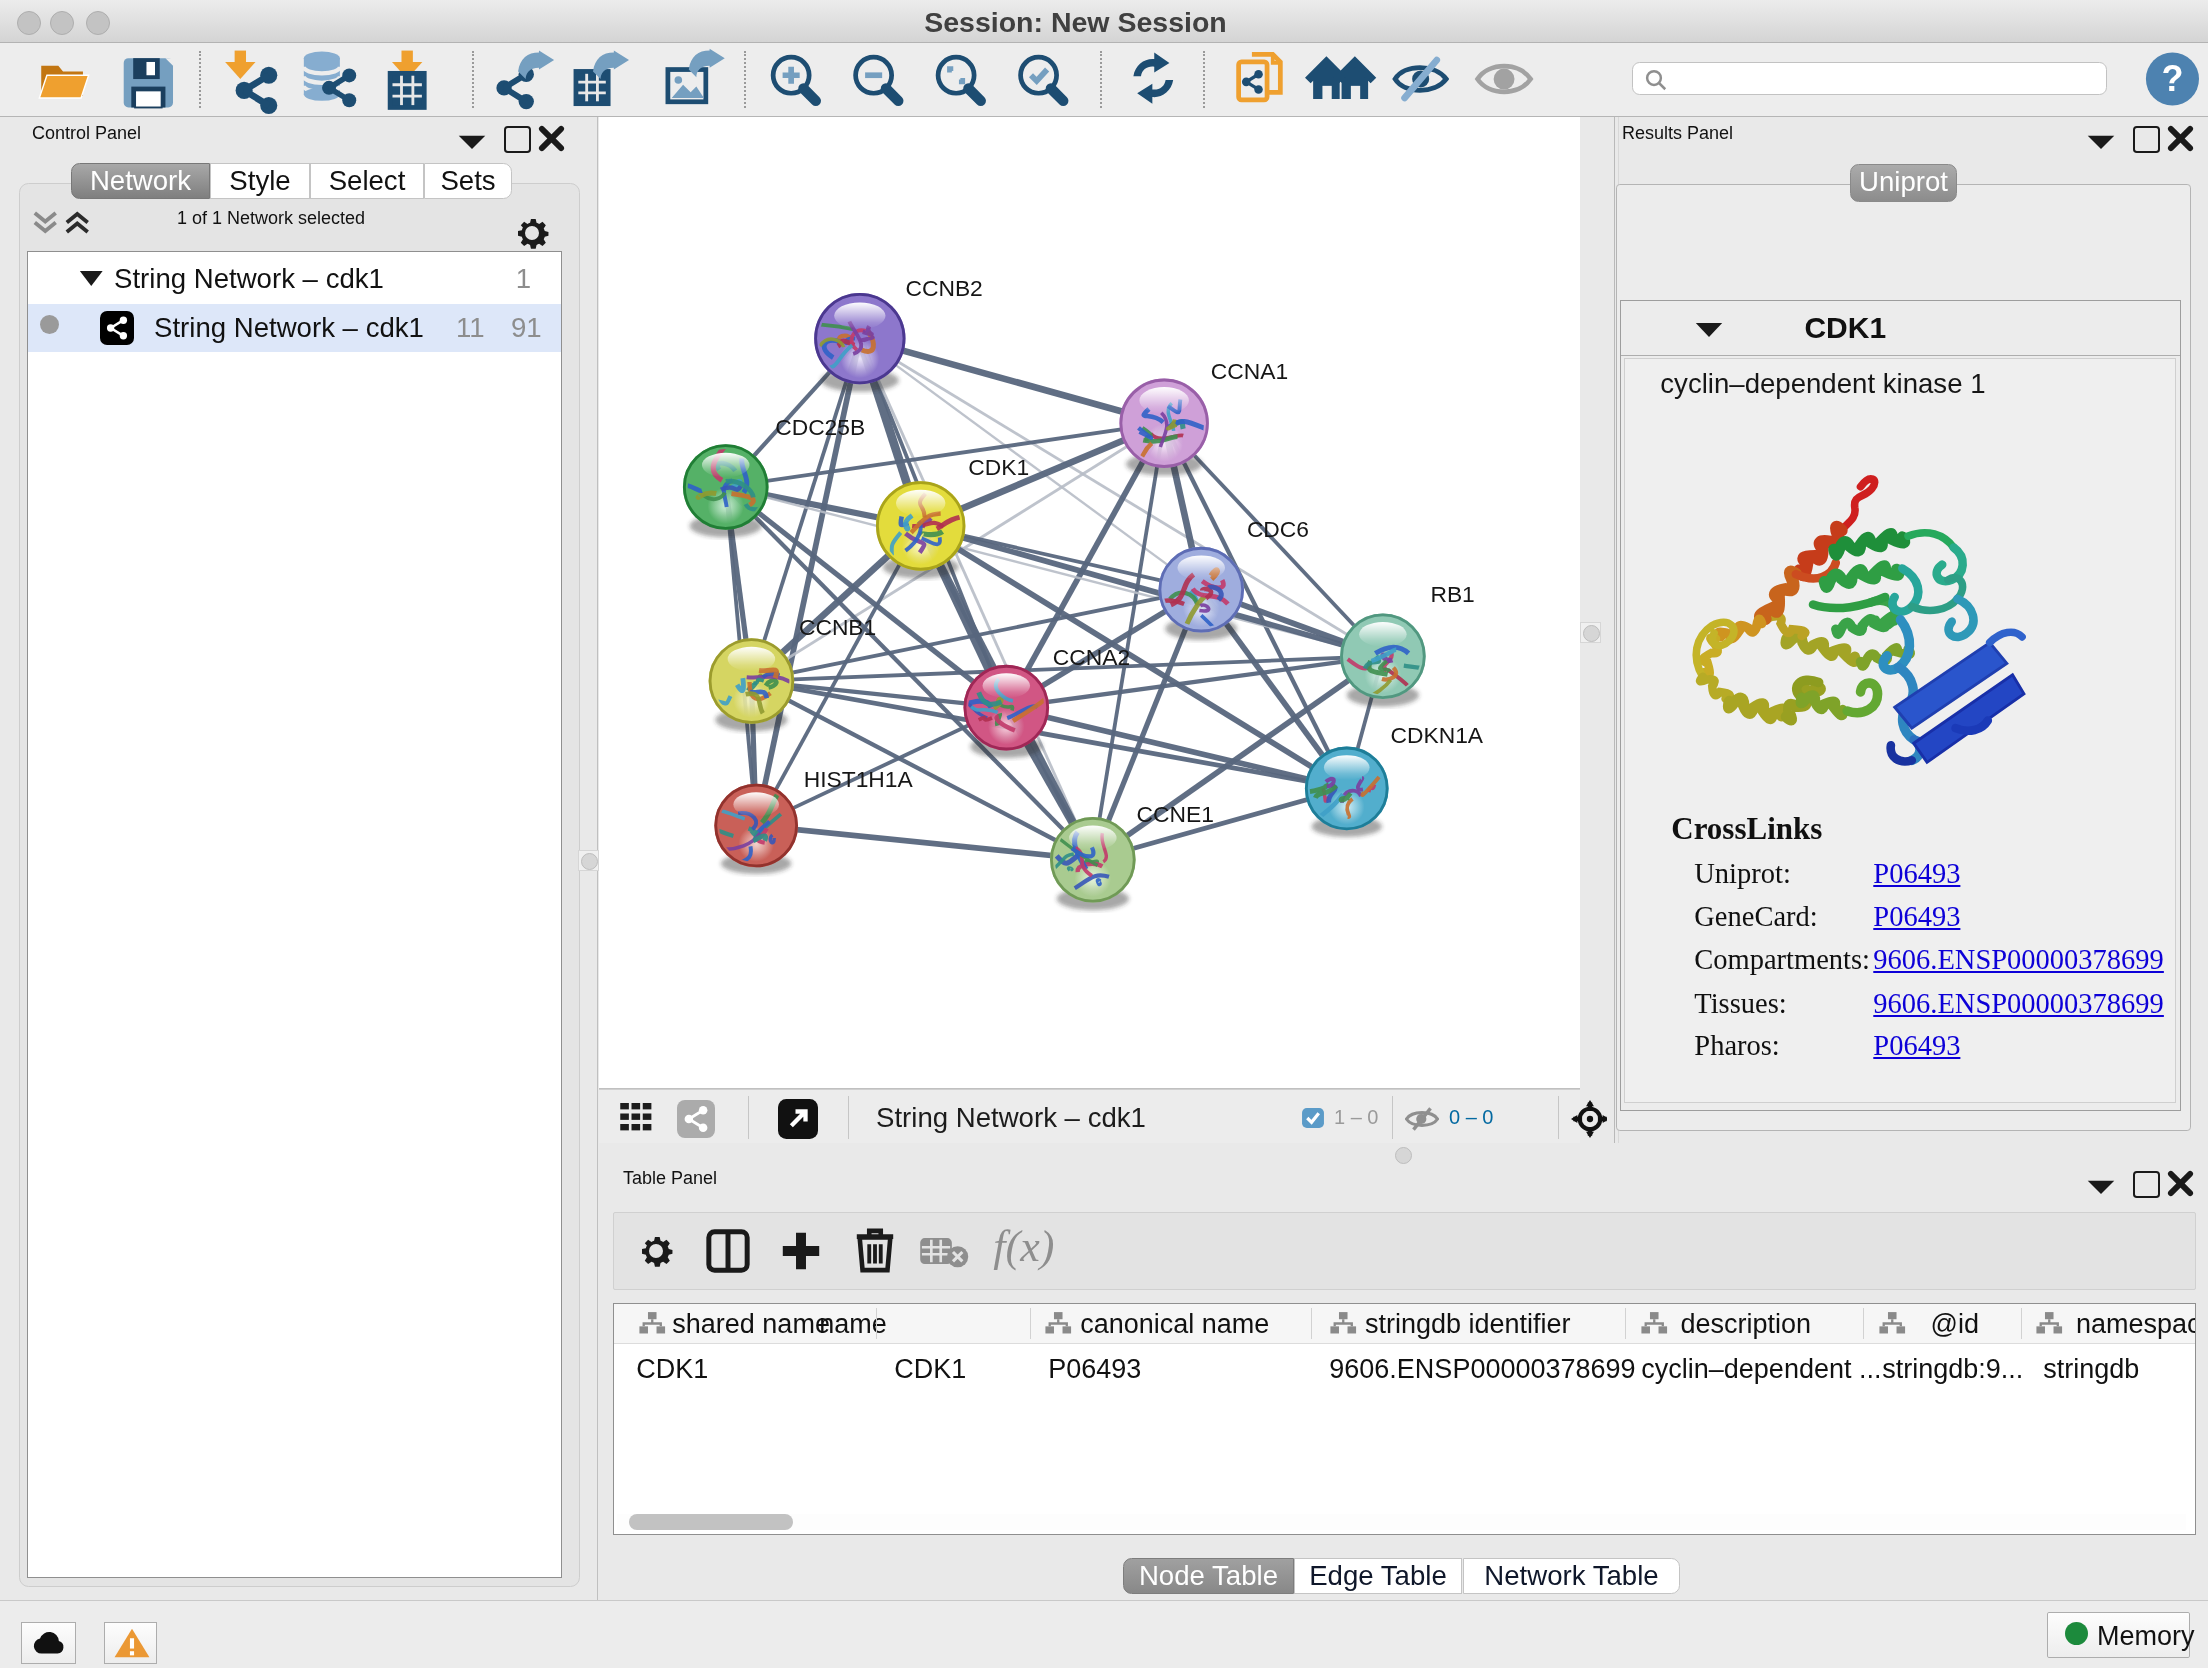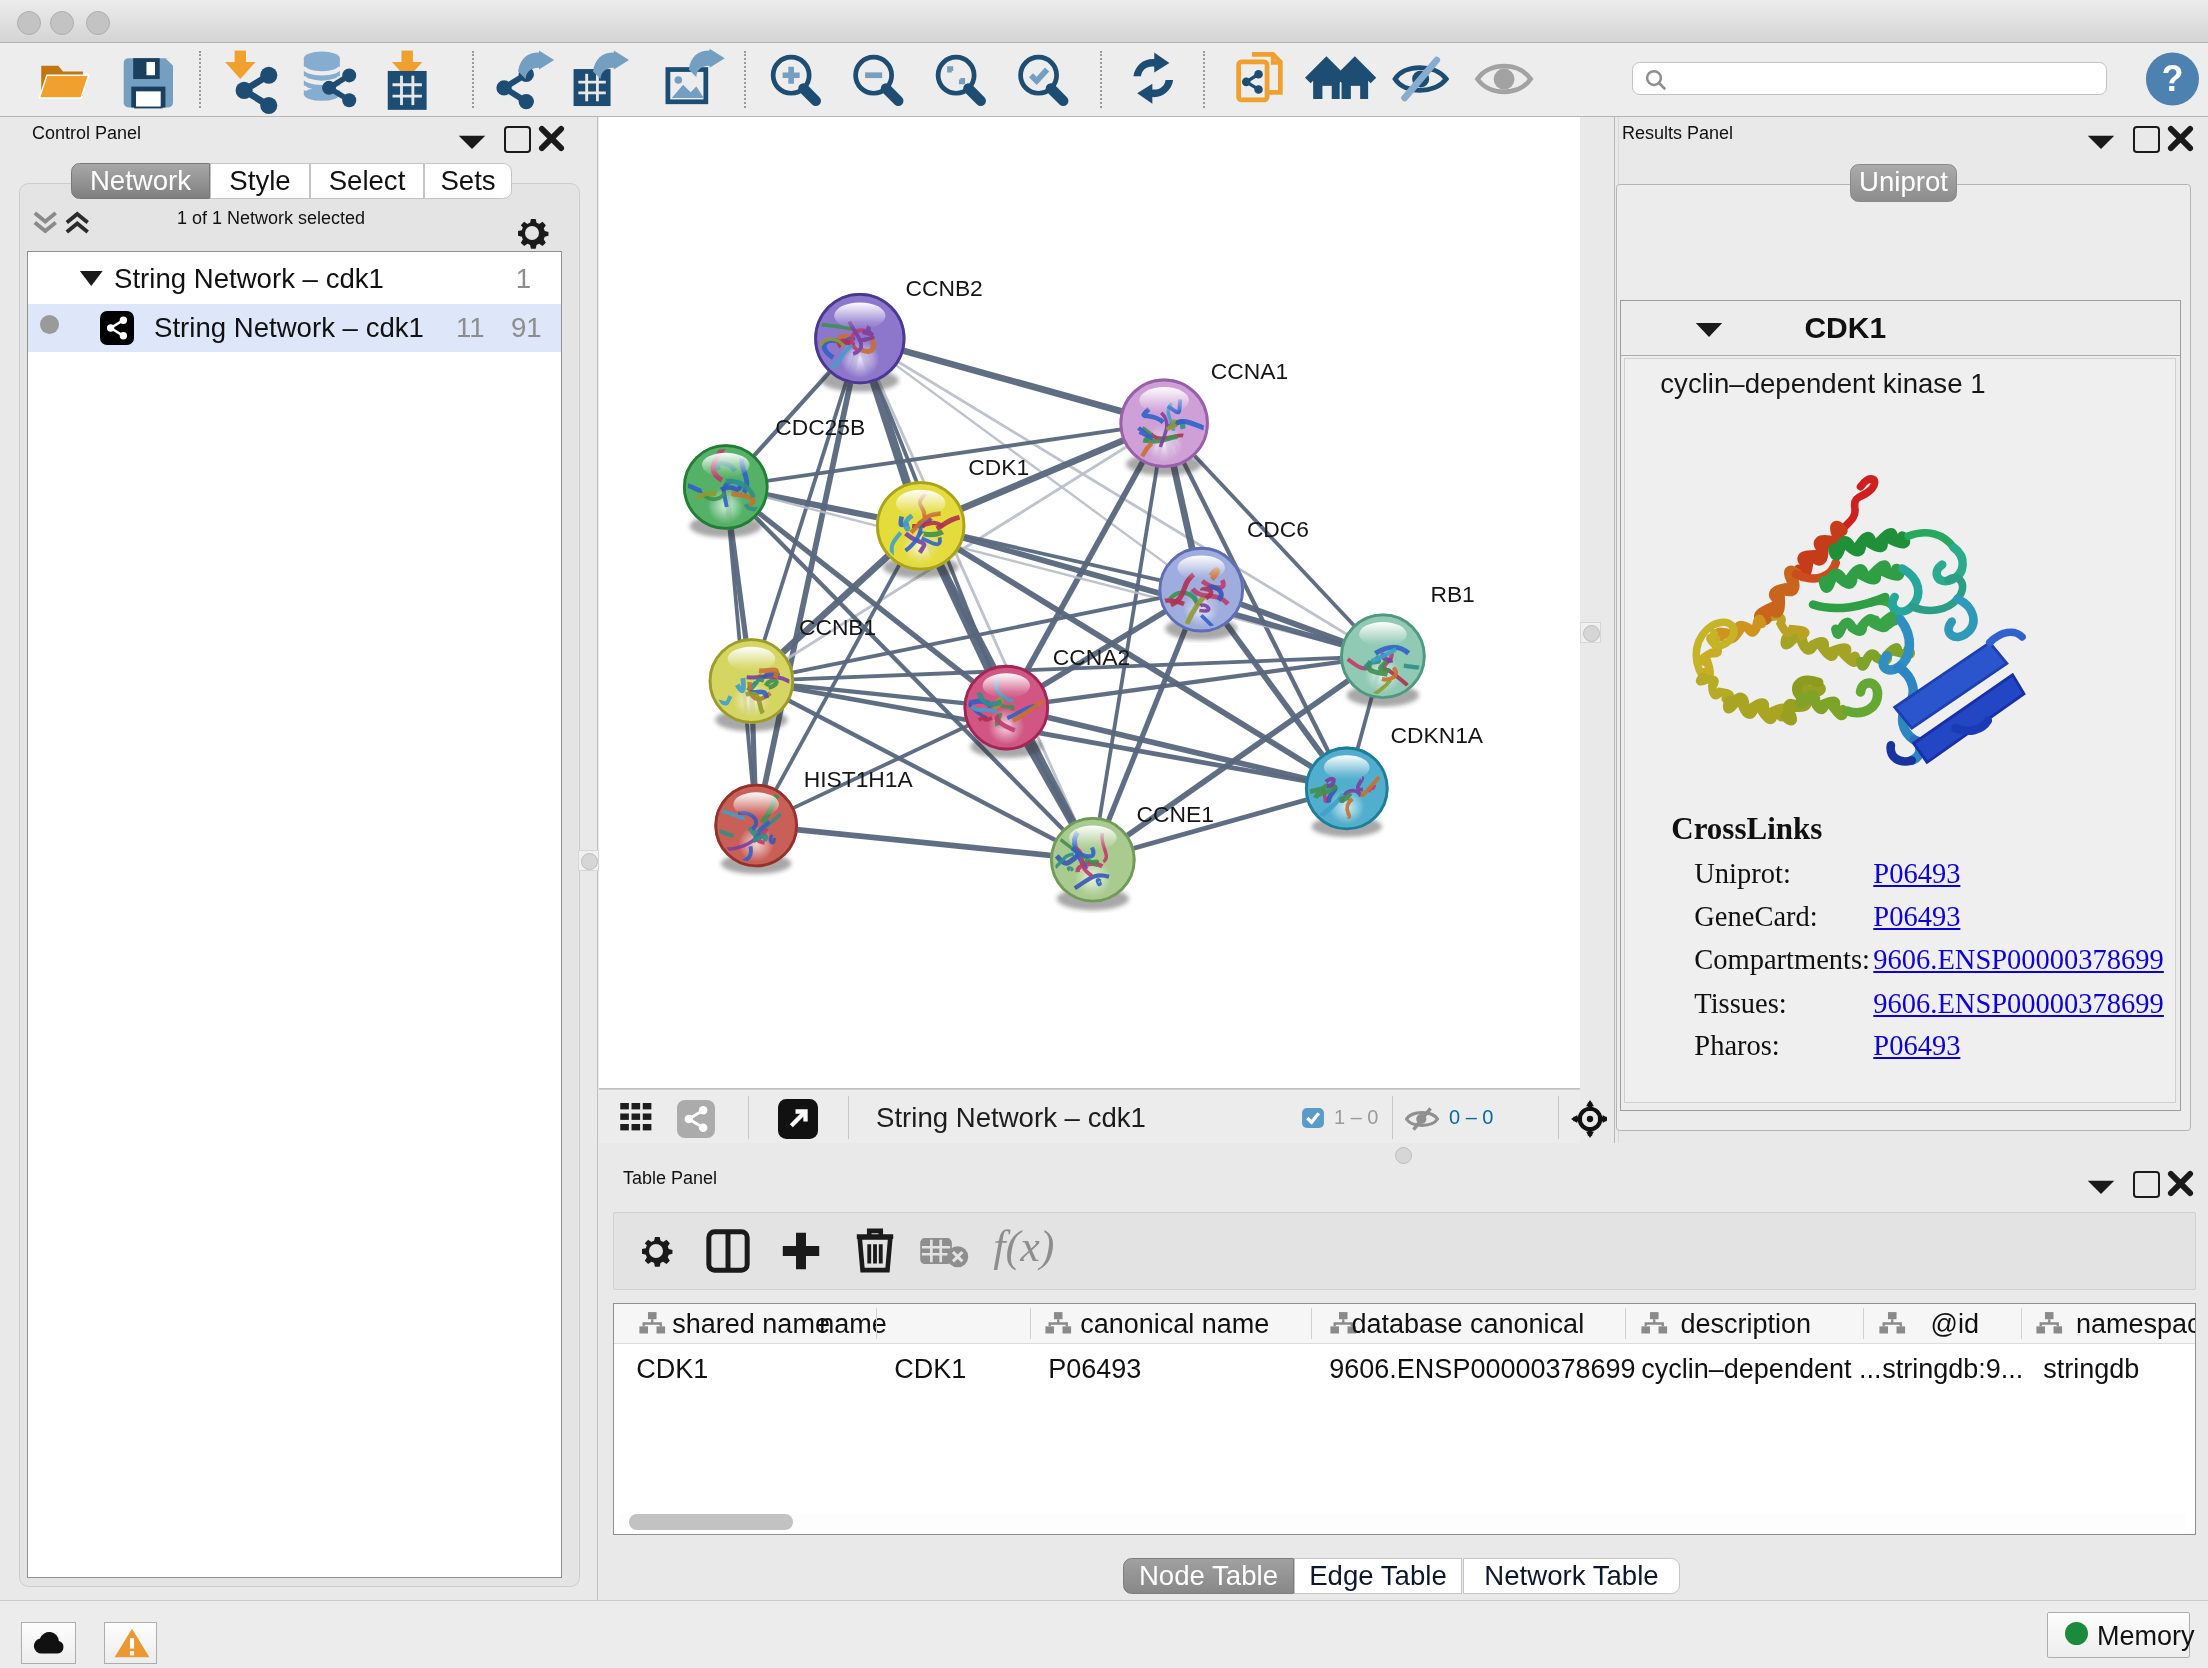--- a/index.html
+++ b/index.html
@@ -88,20 +88,21 @@
 .knob{position:absolute;width:15px;height:15px;border-radius:50%;
   background:#d6d6d6;border:1px solid #bdbdbd}
 </style>
 </head>
 <body>
 
 <div id="titlebar" class="abs">
   <div class="tl" style="left:17px"></div>
   <div class="tl" style="left:50px"></div>
   <div class="tl" style="left:86px"></div>
+  <div id="title">Session: New Session</div>
 </div>
 
 <div id="toolbar" class="abs">
   <svg width="2208" height="73" style="position:absolute;left:0;top:0" viewBox="0 0 2322 77">
       <g transform="translate(32,10)">
         <path d="M8 14 L26 14 L31 20 L52 20 L52 46 L8 46 Z" fill="#c27612"></path>
 <path d="M14 24 L58 24 L50 48 L6 48 Z" fill="#efa02f" stroke="#fff" stroke-width="1.5"></path>
       </g>
       <g transform="translate(121,10)">
         <rect x="6" y="6" width="52" height="52" rx="5" fill="#759fc0"></rect>
@@ -920,21 +921,21 @@
         </span>
         <span class="hcell" style="left:418px;width:285px;text-align:center">canonical name</span>
         <span style="position:absolute;left:715px">
           <svg style="position:absolute;top:5.7px" width="28.5" height="27" viewBox="0 0 20 18">
             <rect x="7" y="1" width="6" height="5" fill="#8a8a8a"></rect>
             <rect x="1" y="11" width="6" height="5" fill="#8a8a8a"></rect>
             <rect x="13" y="11" width="6" height="5" fill="#8a8a8a"></rect>
             <path d="M10 6 L10 9 M4 11 L4 9 L16 9 L16 11" stroke="#8a8a8a" stroke-width="1.6" fill="none"></path>
           </svg>
         </span>
-        <span class="hcell" style="left:711px;width:285px;text-align:center">database canonical</span>
+        <span class="hcell" style="left:711px;width:285px;text-align:center">stringdb identifier</span>
         <span style="position:absolute;left:1026px">
           <svg style="position:absolute;top:5.7px" width="28.5" height="27" viewBox="0 0 20 18">
             <rect x="7" y="1" width="6" height="5" fill="#8a8a8a"></rect>
             <rect x="1" y="11" width="6" height="5" fill="#8a8a8a"></rect>
             <rect x="13" y="11" width="6" height="5" fill="#8a8a8a"></rect>
             <path d="M10 6 L10 9 M4 11 L4 9 L16 9 L16 11" stroke="#8a8a8a" stroke-width="1.6" fill="none"></path>
           </svg>
         </span>
         <span class="hcell" style="left:989px;width:285px;text-align:center">description</span>
         <span style="position:absolute;left:1264px">

